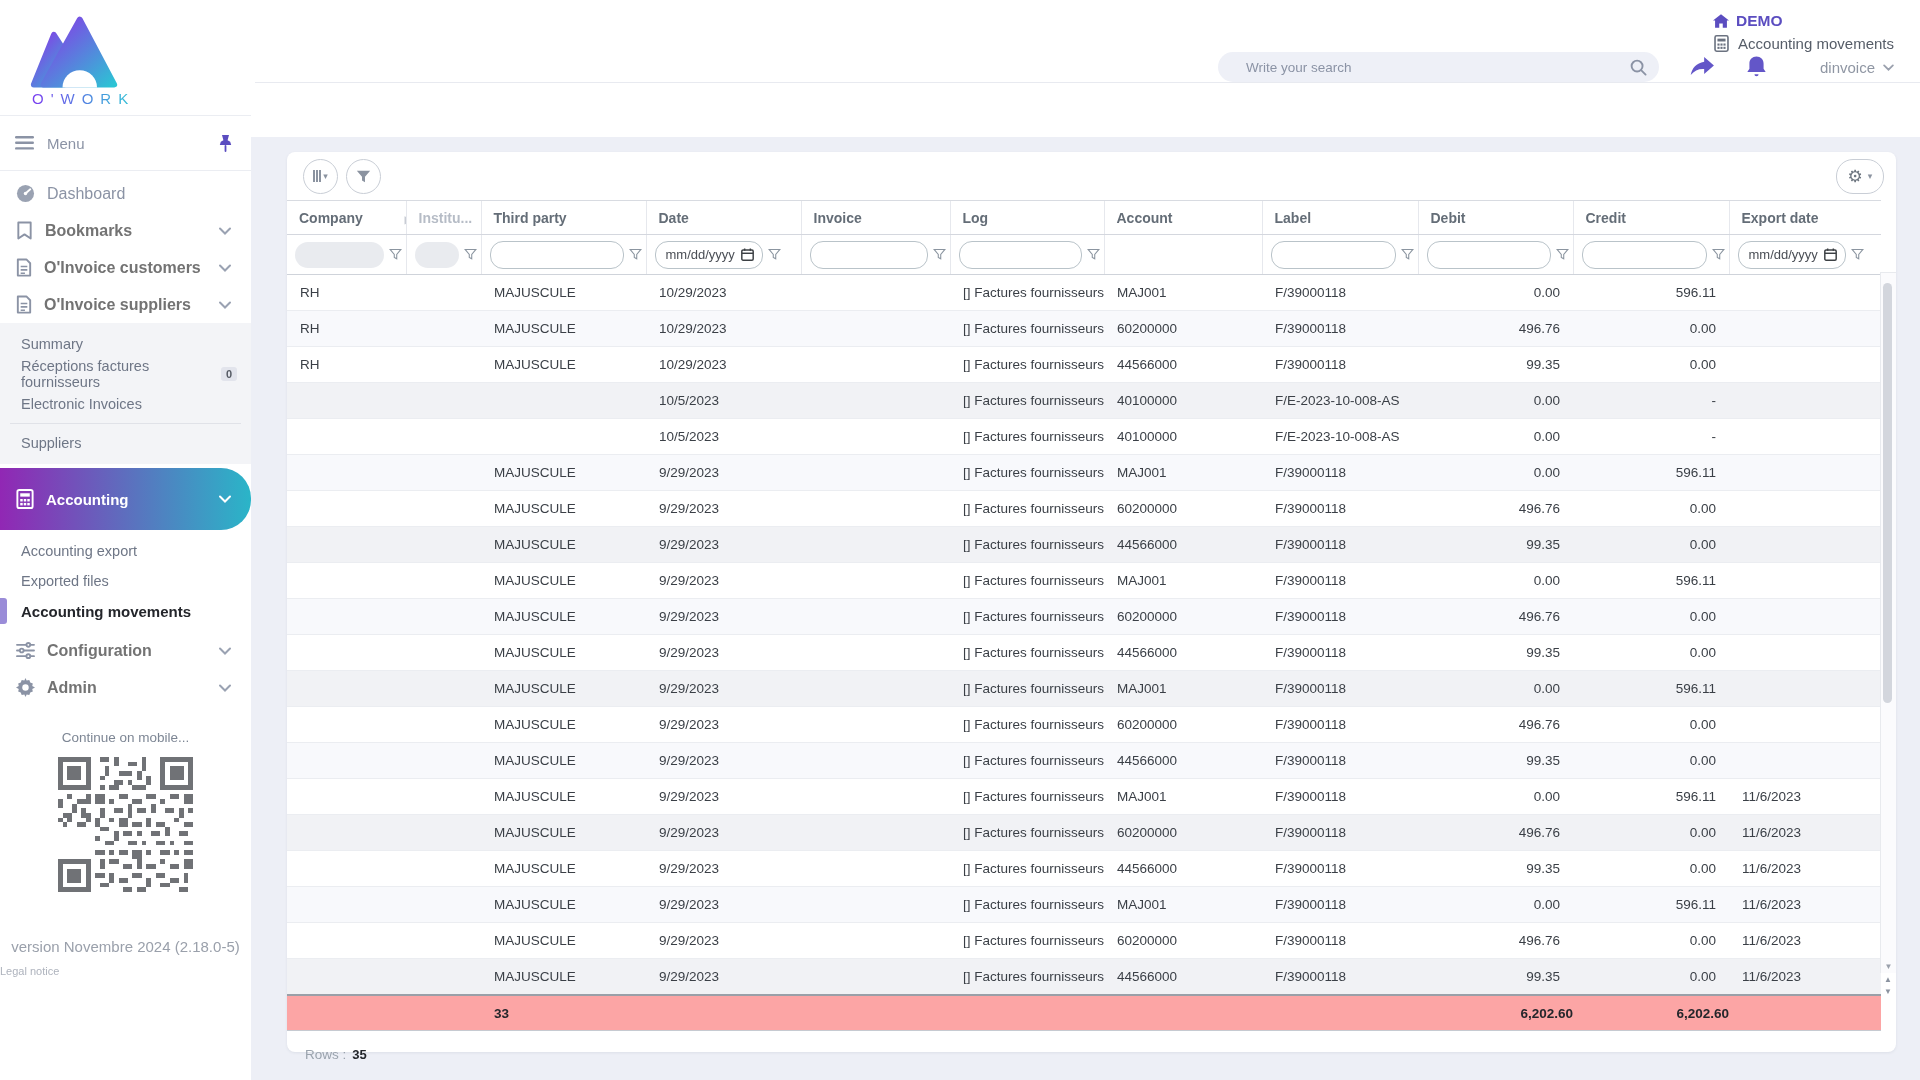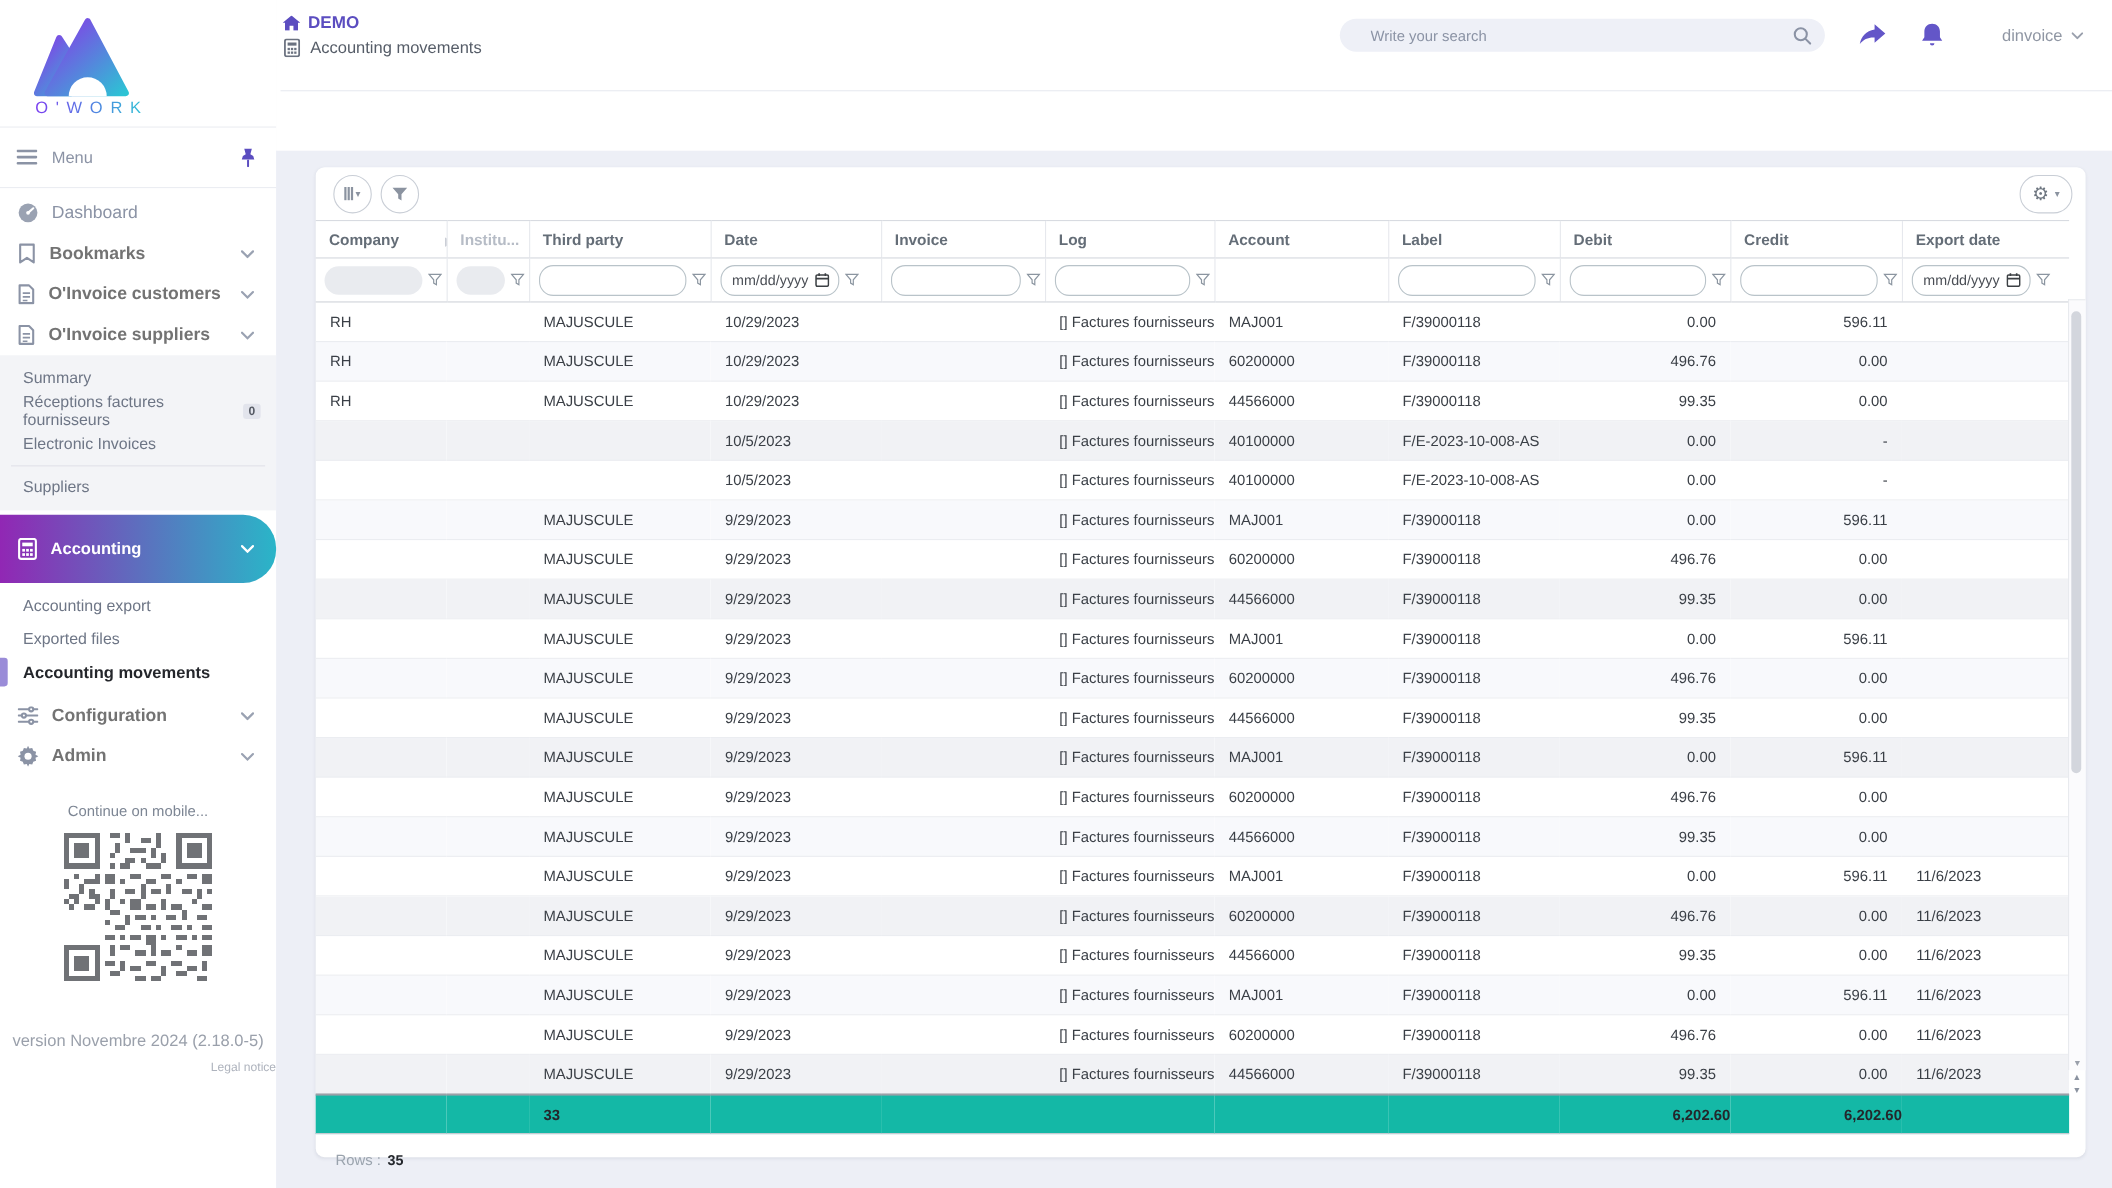--- a/index.html
+++ b/index.html
@@ -31,26 +31,26 @@
   .sub-divider{border-top:1px solid #e0e2e8;margin:4px 10px;}
   .accounting-band{height:62px;margin-top:4px;display:flex;align-items:center;padding:0 20px 0 16px;
     background:linear-gradient(90deg,#9127b4,#2ab5c8);border-radius:0 30px 30px 0;color:#fff;cursor:pointer;}
   .accounting-band .txt{margin-left:12px;font-size:15px;font-weight:bold;}
   .accounting-band .chev{margin-left:auto;}
   .sub-item.active{font-weight:bold;color:#24262b;font-size:15px;}
   .active-bar{position:absolute;left:0;top:2px;bottom:2px;width:7px;background:#9a8cd8;border-radius:0 3px 3px 0;}
   .mobile-hint{margin-top:24px;text-align:center;font-size:13.5px;color:#7d8694;}
   .qr-wrap{margin:12px auto 0;width:135px;height:135px;}
   .version{margin-top:46px;text-align:center;font-size:15px;color:#9aa0ab;}
-  .legal{margin-top:10px;text-align:right;font-size:11px;color:#aeb3bd;cursor:pointer;}
+  .legal{margin-top:10px;text-align:left;font-size:11px;color:#aeb3bd;cursor:pointer;}
 
   
   .main{flex:1;display:flex;flex-direction:column;min-width:0;}
   .topbar{height:137px;background:#ffffff;position:relative;}
-  .topbar-inner{display:flex;align-items:center;padding:12px 26px 0 6px;}
+  .topbar-inner{display:flex;align-items:flex-end;padding:12px 26px 0 6px;flex-direction:column;}
   .crumbs{display:flex;flex-direction:column;gap:5px;}
   .crumb-top{display:flex;align-items:center;gap:7px;color:#5b4dc0;font-weight:bold;font-size:15.5px;}
   .crumb-sub{display:flex;align-items:center;gap:9px;color:#565d68;font-size:15px;margin-left:1px;}
   .top-right{margin-left:auto;display:flex;align-items:center;}
   .search-pill{width:403px;height:30px;background:#eef0f7;border-radius:15px;display:flex;align-items:center;
     padding:0 12px 0 26px;border:none;}
   .search-pill input{flex:1;border:none;background:transparent;outline:none;font-size:13.5px;color:#4a4f58;
     font-family:"Liberation Sans",sans-serif;}
   .search-pill input::placeholder{color:#8b93a5;}
   .icon-btn{margin-left:30px;cursor:pointer;display:flex;align-items:center;}
@@ -83,21 +83,21 @@
     padding:0 10px;font-size:13px;min-width:0;font-family:"Liberation Sans",sans-serif;color:#3a3f46;}
   .f-input.disabled{background:#e9ebef;border:none;}
   .pill-date{height:26px;border:1px solid #b9c3c9;border-radius:13px;background:#fff;display:flex;
     align-items:center;gap:6px;padding:0 8px 0 10px;font-size:13px;color:#4a4e55;cursor:pointer;}
   .funnel{flex:none;cursor:pointer;display:flex;}
 
   .data-row td{height:35px;border-bottom:1px solid #ebedf1;padding:0 0 0 13px;white-space:nowrap;overflow:hidden;}
   .data-row:nth-child(even){background:#f8f9fc;}
   .data-row:nth-child(4n){background:#f1f2f5;}
   td.num{text-align:right;padding:0 13px 0 0;}
-  .totals-row td{height:34px;background:#14b8a6;border-top:2px solid #9aa0a8;border-bottom:1px solid #c6cad1;
+  .totals-row td{height:34px;background:#fca5a5;border-top:2px solid #9aa0a8;border-bottom:1px solid #c6cad1;
     font-weight:bold;color:#24262b;padding:0 0 0 13px;white-space:nowrap;}
   .table-footer{height:46px;display:flex;align-items:center;padding-left:18px;font-size:13.5px;color:#9aa3ad;}
   .table-footer b{color:#23262b;margin-left:6px;font-size:13px;}
 
   
   .vscroll{position:absolute;top:120px;right:0;width:15px;height:700px;background:#fbfbfd;
     border-left:1px solid #e8eaee;border-top:1px solid #e8eaee;}
   .vthumb{position:absolute;top:10px;left:2px;width:9px;height:420px;background:#d3d6dd;border-radius:5px;cursor:pointer;}
   .varrow{position:absolute;bottom:2px;left:0;width:100%;text-align:center;font-size:8px;color:#9aa0ab;cursor:pointer;}
   .mini-arrows{position:absolute;right:1px;top:822px;width:14px;text-align:center;font-size:8px;color:#8b93a0;line-height:1.5;}

